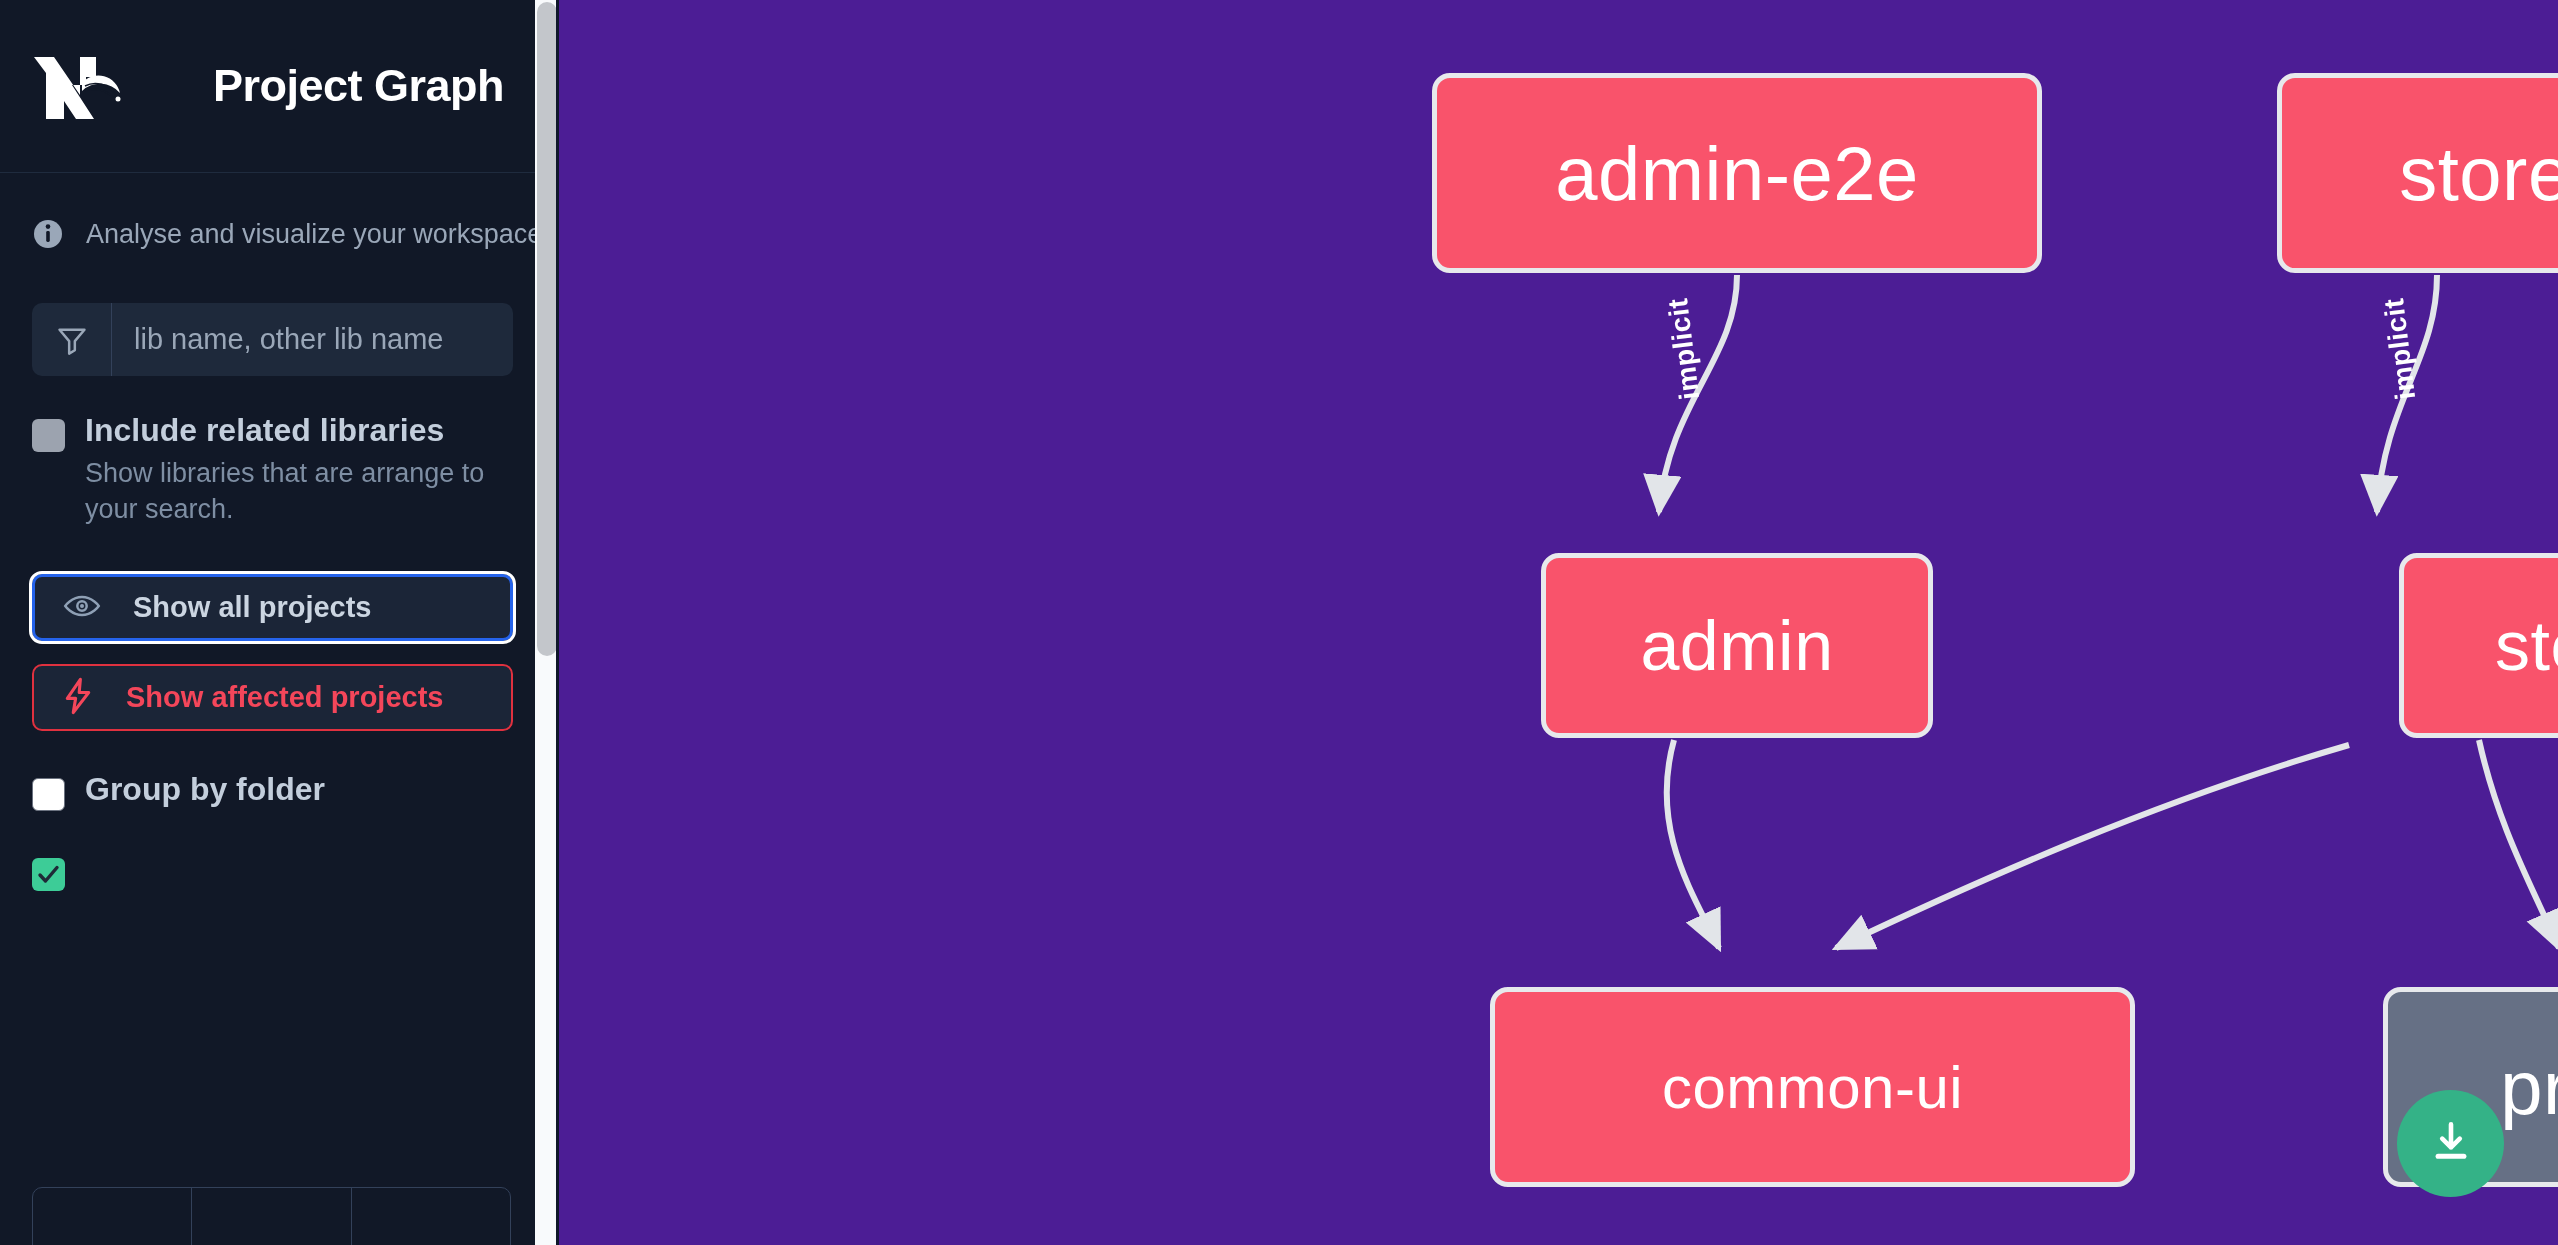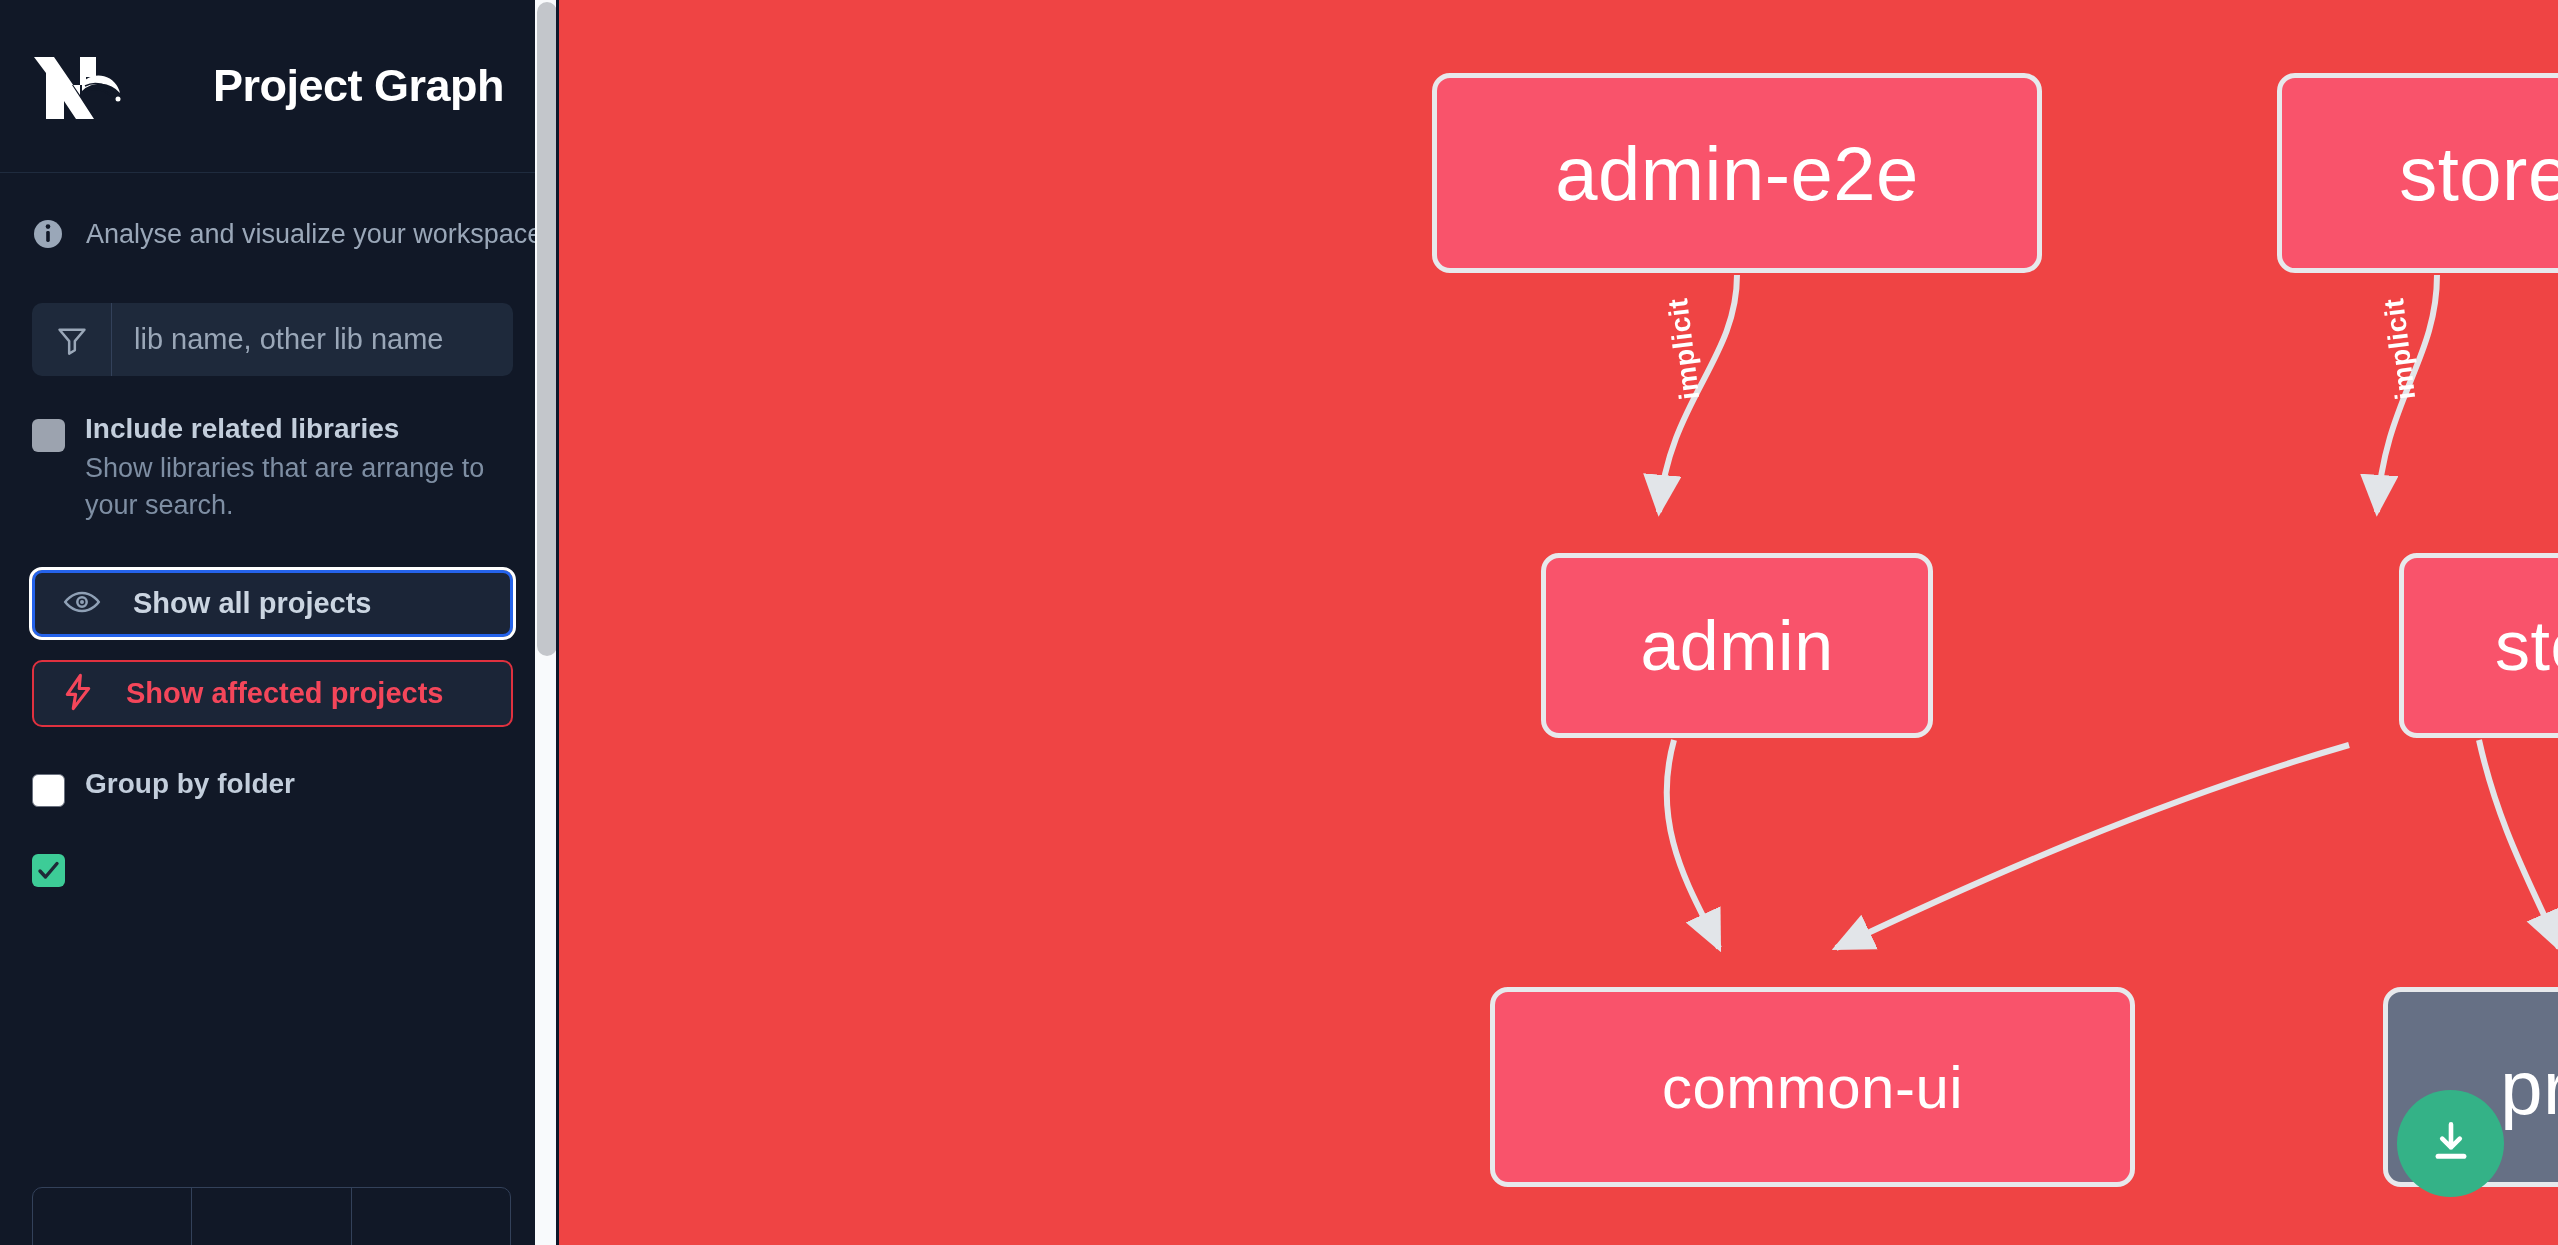--- a/index.html
+++ b/index.html
@@ -68,21 +68,21 @@
   .check-block.tight { padding-top: 42px; }
   .cb {
     flex: 0 0 33px; width: 33px; height: 33px; margin-top: 5px;
     border-radius: 6px; position: relative; cursor: pointer;
   }
   .cb-disabled { background: #9CA3AF; }
   .cb-empty { background: #FFFFFF; border: 1px solid #6B7280; }
   .cb-checked { background: #3DCC97; }
   .cb-checked svg { position: absolute; left: 4px; top: 4px; }
   .check-texts { flex: 1; }
-  .check-title { font-size: 28px; font-weight: 700; color: #C3CEDC; line-height: 1.05; }
+  .check-title { font-size: 32px; font-weight: 700; color: #C3CEDC; line-height: 1.05; }
   .check-desc {
     font-size: 27px; color: #7E8EA3; line-height: 1.34; margin-top: 7px;
     max-width: 430px;
   }
 
   .btn-stack { margin: 47px 32px 0 32px; display: flex; flex-direction: column; gap: 23px; }
   .gbtn {
     height: 67px; border-radius: 10px;
     display: flex; align-items: center; gap: 32px;
     padding-left: 28px; cursor: pointer;
@@ -114,21 +114,21 @@
     position: absolute; right: 0; top: 0;
     width: 24px; height: 1245px; background: #F8FAFC;
   }
   .sb-thumb {
     position: absolute; right: 2px; top: 2px;
     width: 20px; height: 654px; background: #C3C6CB; border-radius: 10px;
   }
   .sb-edge { position: absolute; right: 0; top: 0; width: 3px; height: 1245px; background: #0F172A; }
 
   
-  .canvas { position: relative; flex: 1; height: 1245px; background: #ef4444; overflow: hidden; }
+  .canvas { position: relative; flex: 1; height: 1245px; background: #4c1d95; overflow: hidden; }
   .graph-svg { position: absolute; left: 0; top: 0; width: 1999px; height: 1245px; }
 
   .node {
     position: absolute;
     background: #F9536B;
     border: 5px solid #E7E9EC;
     border-radius: 18px;
     display: flex; align-items: center; justify-content: center;
     cursor: pointer;
   }

